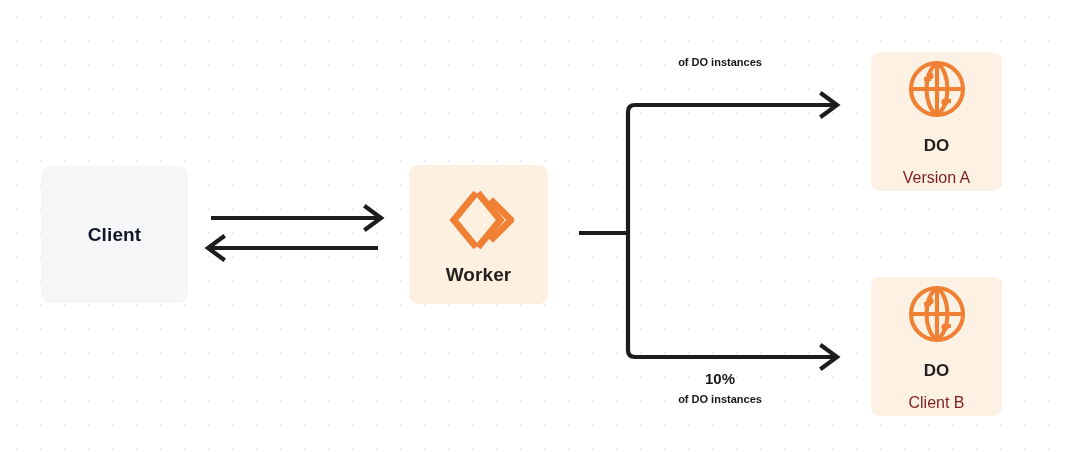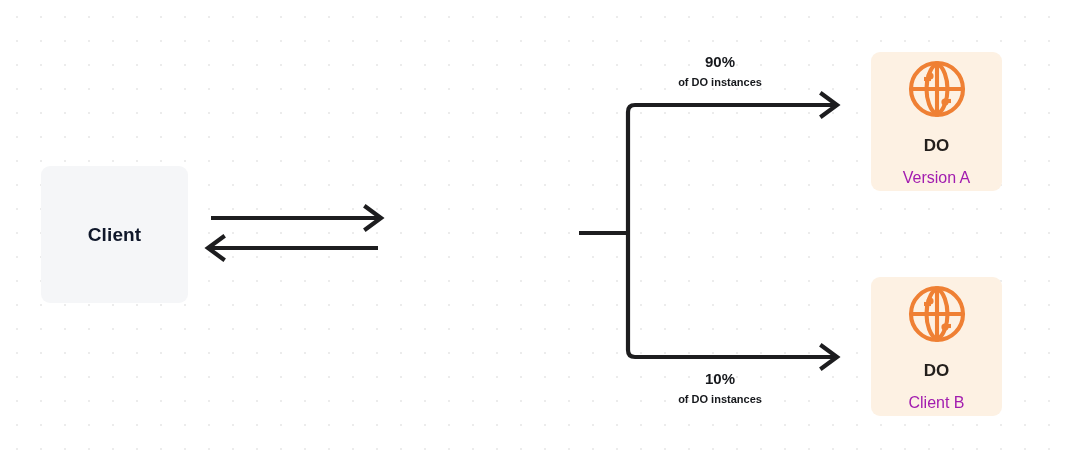--- a/index.html
+++ b/index.html
@@ -80,21 +80,21 @@
   }
   .do-title {
     font-size: 17px;
     font-weight: bold;
     color: #231f1c;
     margin-top: 16px;
   }
   .do-sub {
     font-size: 16px;
     font-weight: normal;
-    color: #a21caf;
+    color: #7f1d1d;
     margin-top: 13px;
   }
 
   
   .wires {
     position: absolute;
     left: 0;
     top: 0;
     width: 1072px;
     height: 452px;
@@ -155,33 +155,43 @@
       <polyline points="822,94 837,105 822,116" fill="none" stroke="#1d1d1f" stroke-width="4.2" stroke-linecap="square" stroke-linejoin="miter"></polyline>
     </g>
 
     <g>
       <path d="M628,233 L628,350 Q628,357 635,357 L834,357" fill="none" stroke="#1d1d1f" stroke-width="4.2" stroke-linecap="butt"></path>
       <polyline points="822,346 837,357 822,368" fill="none" stroke="#1d1d1f" stroke-width="4.2" stroke-linecap="square" stroke-linejoin="miter"></polyline>
     </g>
   </svg>
 
   <div class="edge-label label-top">
-    <span class="pct">90%</span>
     <span class="sub">of DO instances</span>
   </div>
 
   <div class="edge-label label-bottom">
     <span class="pct">10%</span>
     <span class="sub">of DO instances</span>
   </div>
 
   <div class="node node-client">
     <span class="client-label">Client</span>
   </div>
 
+  <div class="node node-worker">
+    <svg class="worker-icon" viewBox="0 0 72 66" aria-hidden="true">
+
+      <polyline points="33,5 10,33 33,61" fill="none" stroke="#ef8034" stroke-width="7" stroke-linecap="butt" stroke-linejoin="miter"></polyline>
+
+      <polyline points="35,5 58,33 35,61" fill="none" stroke="#ef8034" stroke-width="7" stroke-linecap="butt" stroke-linejoin="miter"></polyline>
+
+      <polyline points="48,12 69,33 48,54" fill="none" stroke="#ef8034" stroke-width="7" stroke-linecap="butt" stroke-linejoin="miter"></polyline>
+    </svg>
+    <span class="worker-label">Worker</span>
+  </div>
 
   <div class="node node-do top">
     <svg class="do-icon" viewBox="0 0 62 62" aria-hidden="true">
       <g fill="none" stroke="#ef8034" stroke-width="4.1">
         <circle cx="31" cy="31" r="26"></circle>
         <line x1="31" y1="5" x2="31" y2="57"></line>
         <line x1="6" y1="31" x2="56" y2="31"></line>
         <path d="M31,5 C17,14 17,48 31,57"></path>
         <path d="M31,5 C45,14 45,48 31,57"></path>
         <line x1="18" y1="21" x2="25" y2="21"></line>

